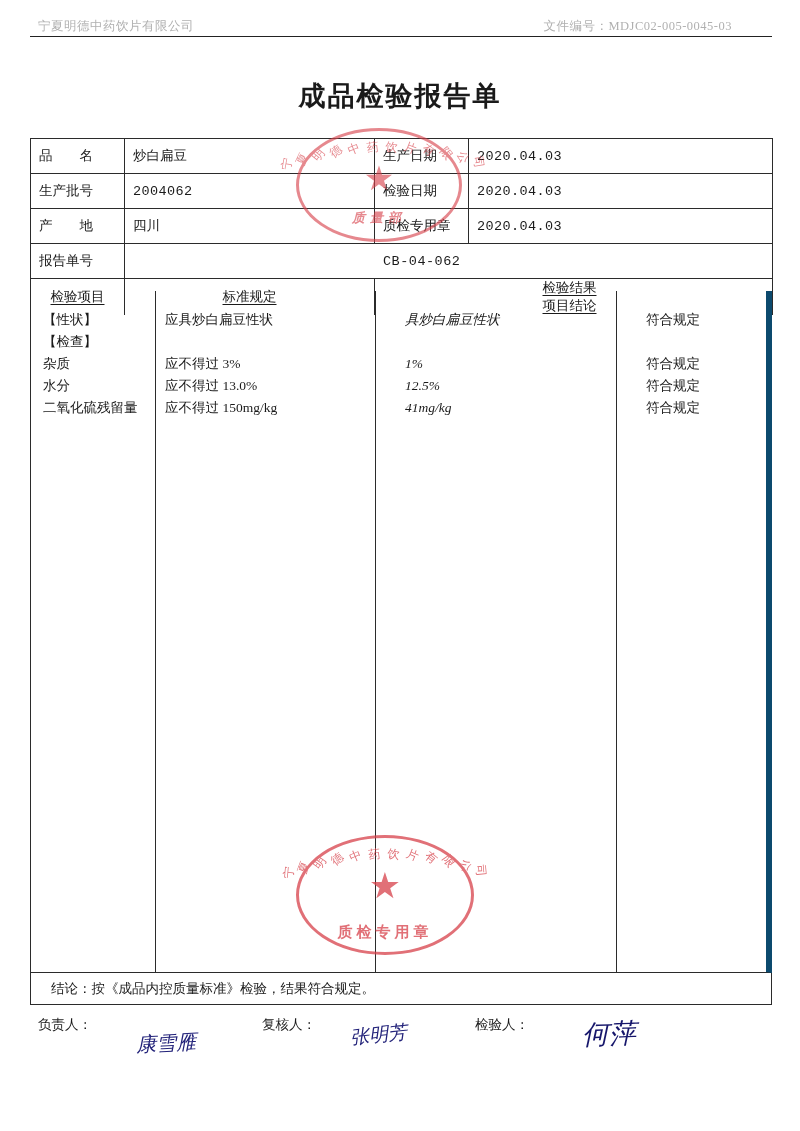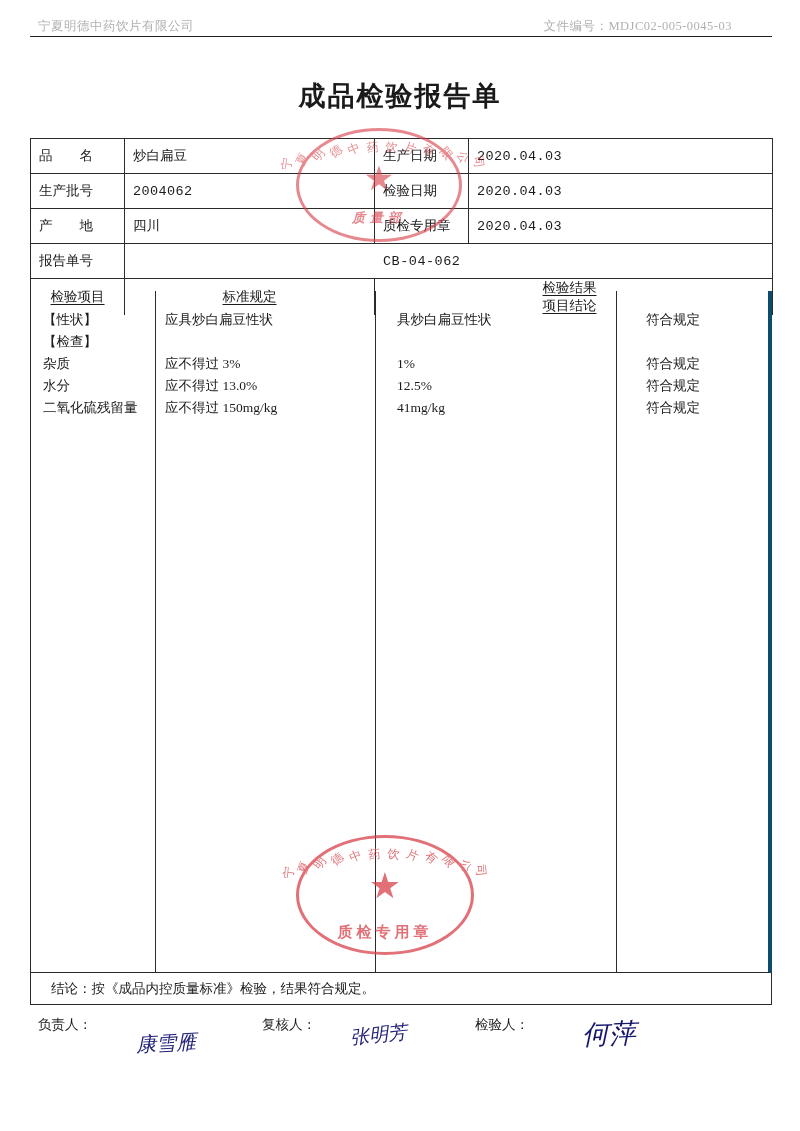--- a/index.html
+++ b/index.html
@@ -119,21 +119,21 @@
 
   
   .body-grid {
     position: absolute;
     left: 30px;
     top: 291px;
     width: 742px;
     height: 682px;
     box-sizing: border-box;
     border-left: 1px solid #2b2b2b;
-    border-right: 4px solid #0c4a6e;
+    border-right: 6px solid #0c4a6e;
     border-bottom: 1px solid #2b2b2b;
   }
   .vline {
     position: absolute;
     top: 0;
     bottom: 0;
     width: 0;
     border-left: 1px solid #2b2b2b;
   }
   .v1 { left: 124px; }
@@ -153,26 +153,27 @@
     position: absolute;
     left: 124px; top: 0;
     width: 220px;
     padding: 18px 6px 0 10px;
     box-sizing: border-box;
     font-size: 13.5px;
     line-height: 22px;
   }
   .col-res {
     position: absolute;
-    left: 336px; top: 0;
+    left: 344px; top: 0;
     width: 241px;
     padding: 18px 6px 0 30px;
     box-sizing: border-box;
     font-size: 13.5px;
     line-height: 22px;
+    font-style: italic;
   }
   .col-concl {
     position: absolute;
     left: 585px; top: 0;
     width: 157px;
     padding: 18px 6px 0 30px;
     box-sizing: border-box;
     font-size: 13.5px;
     line-height: 22px;
   }

